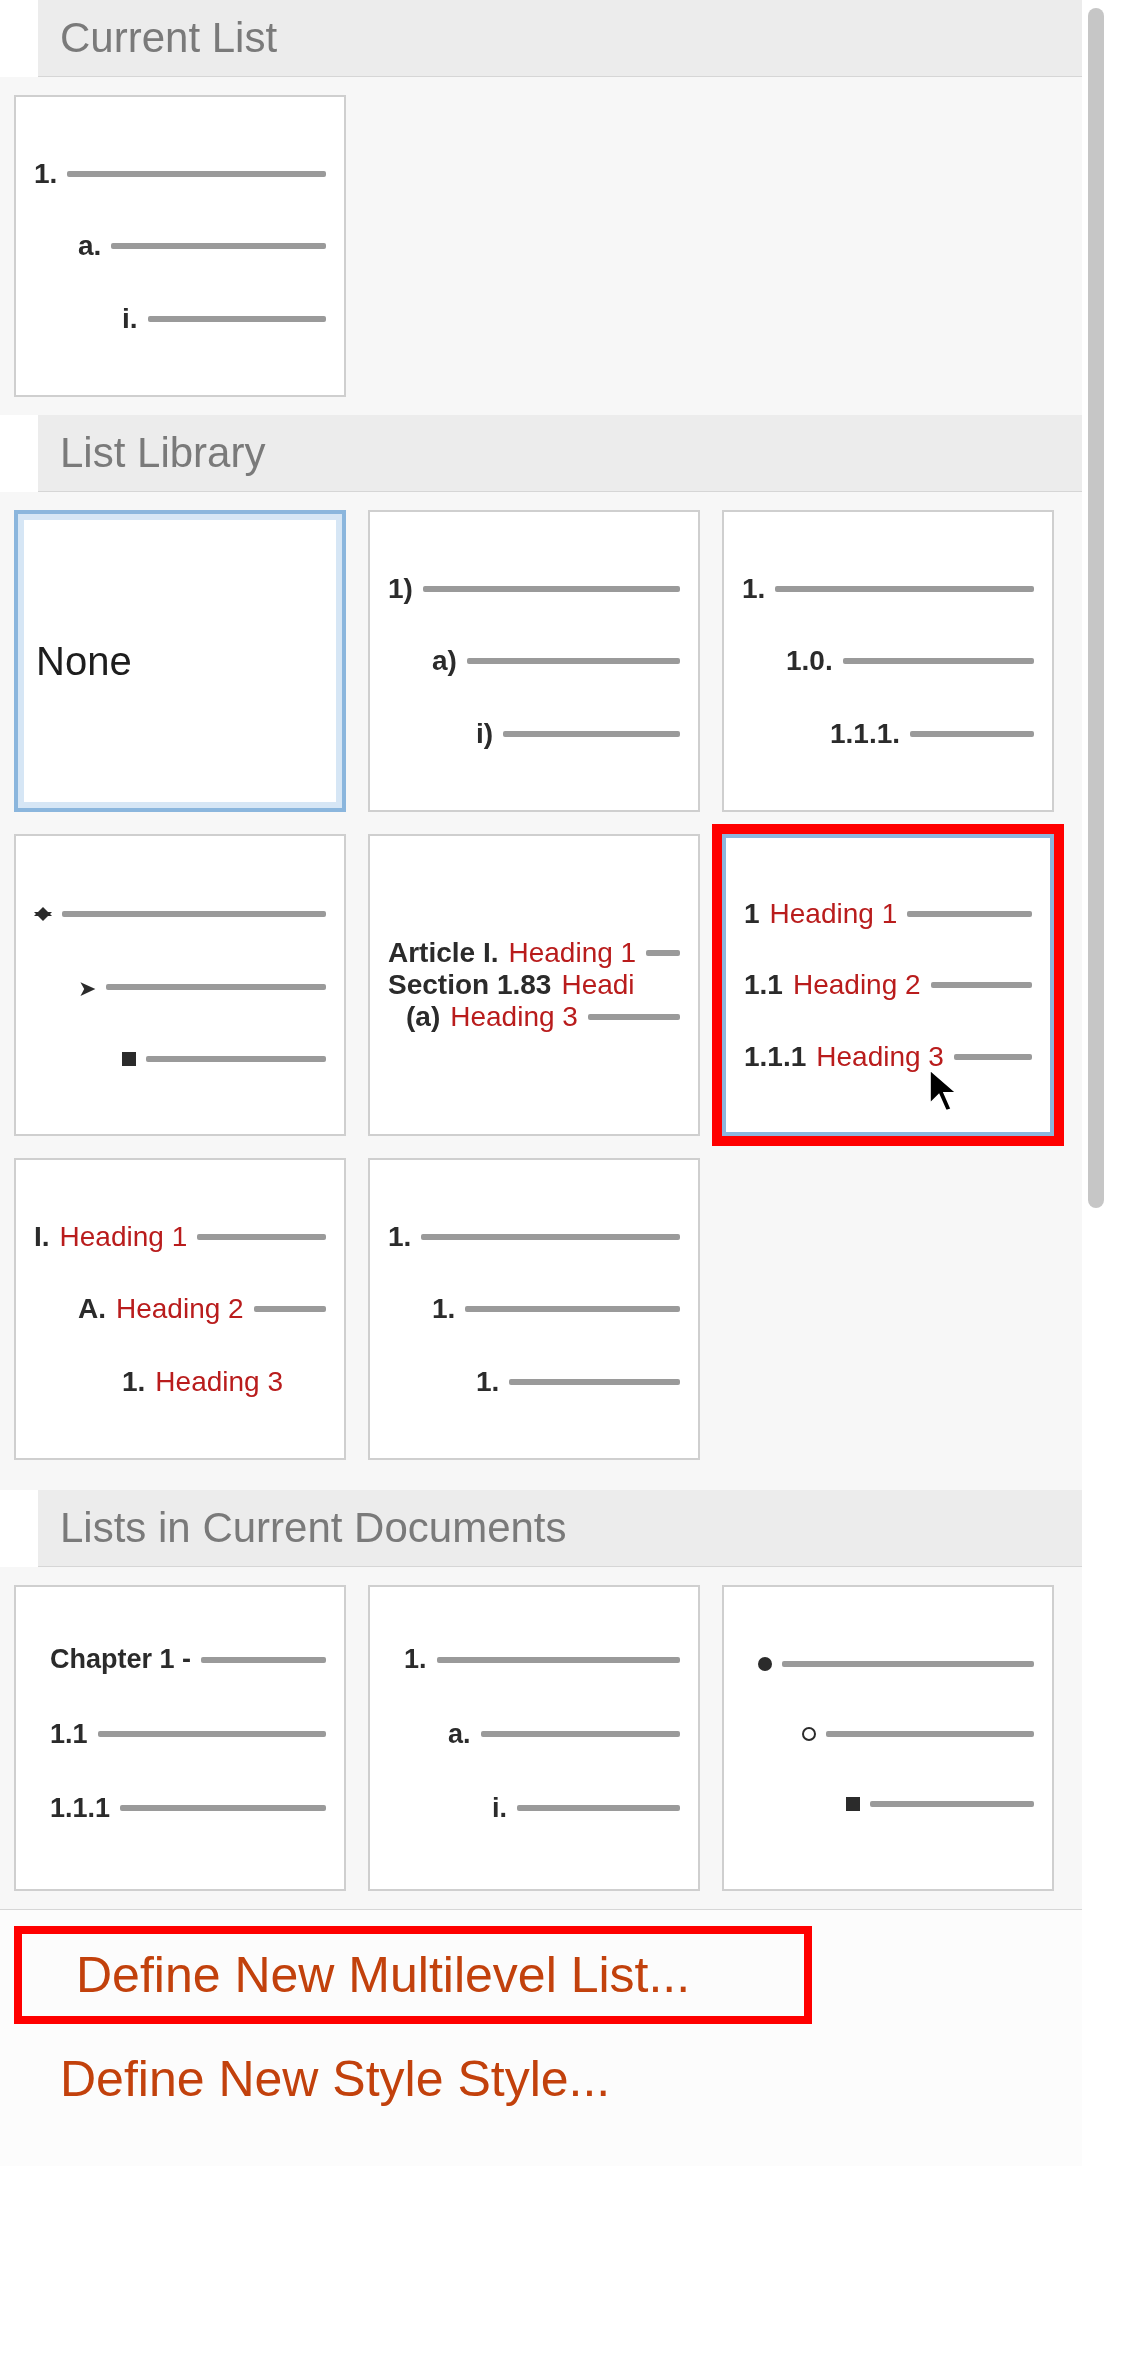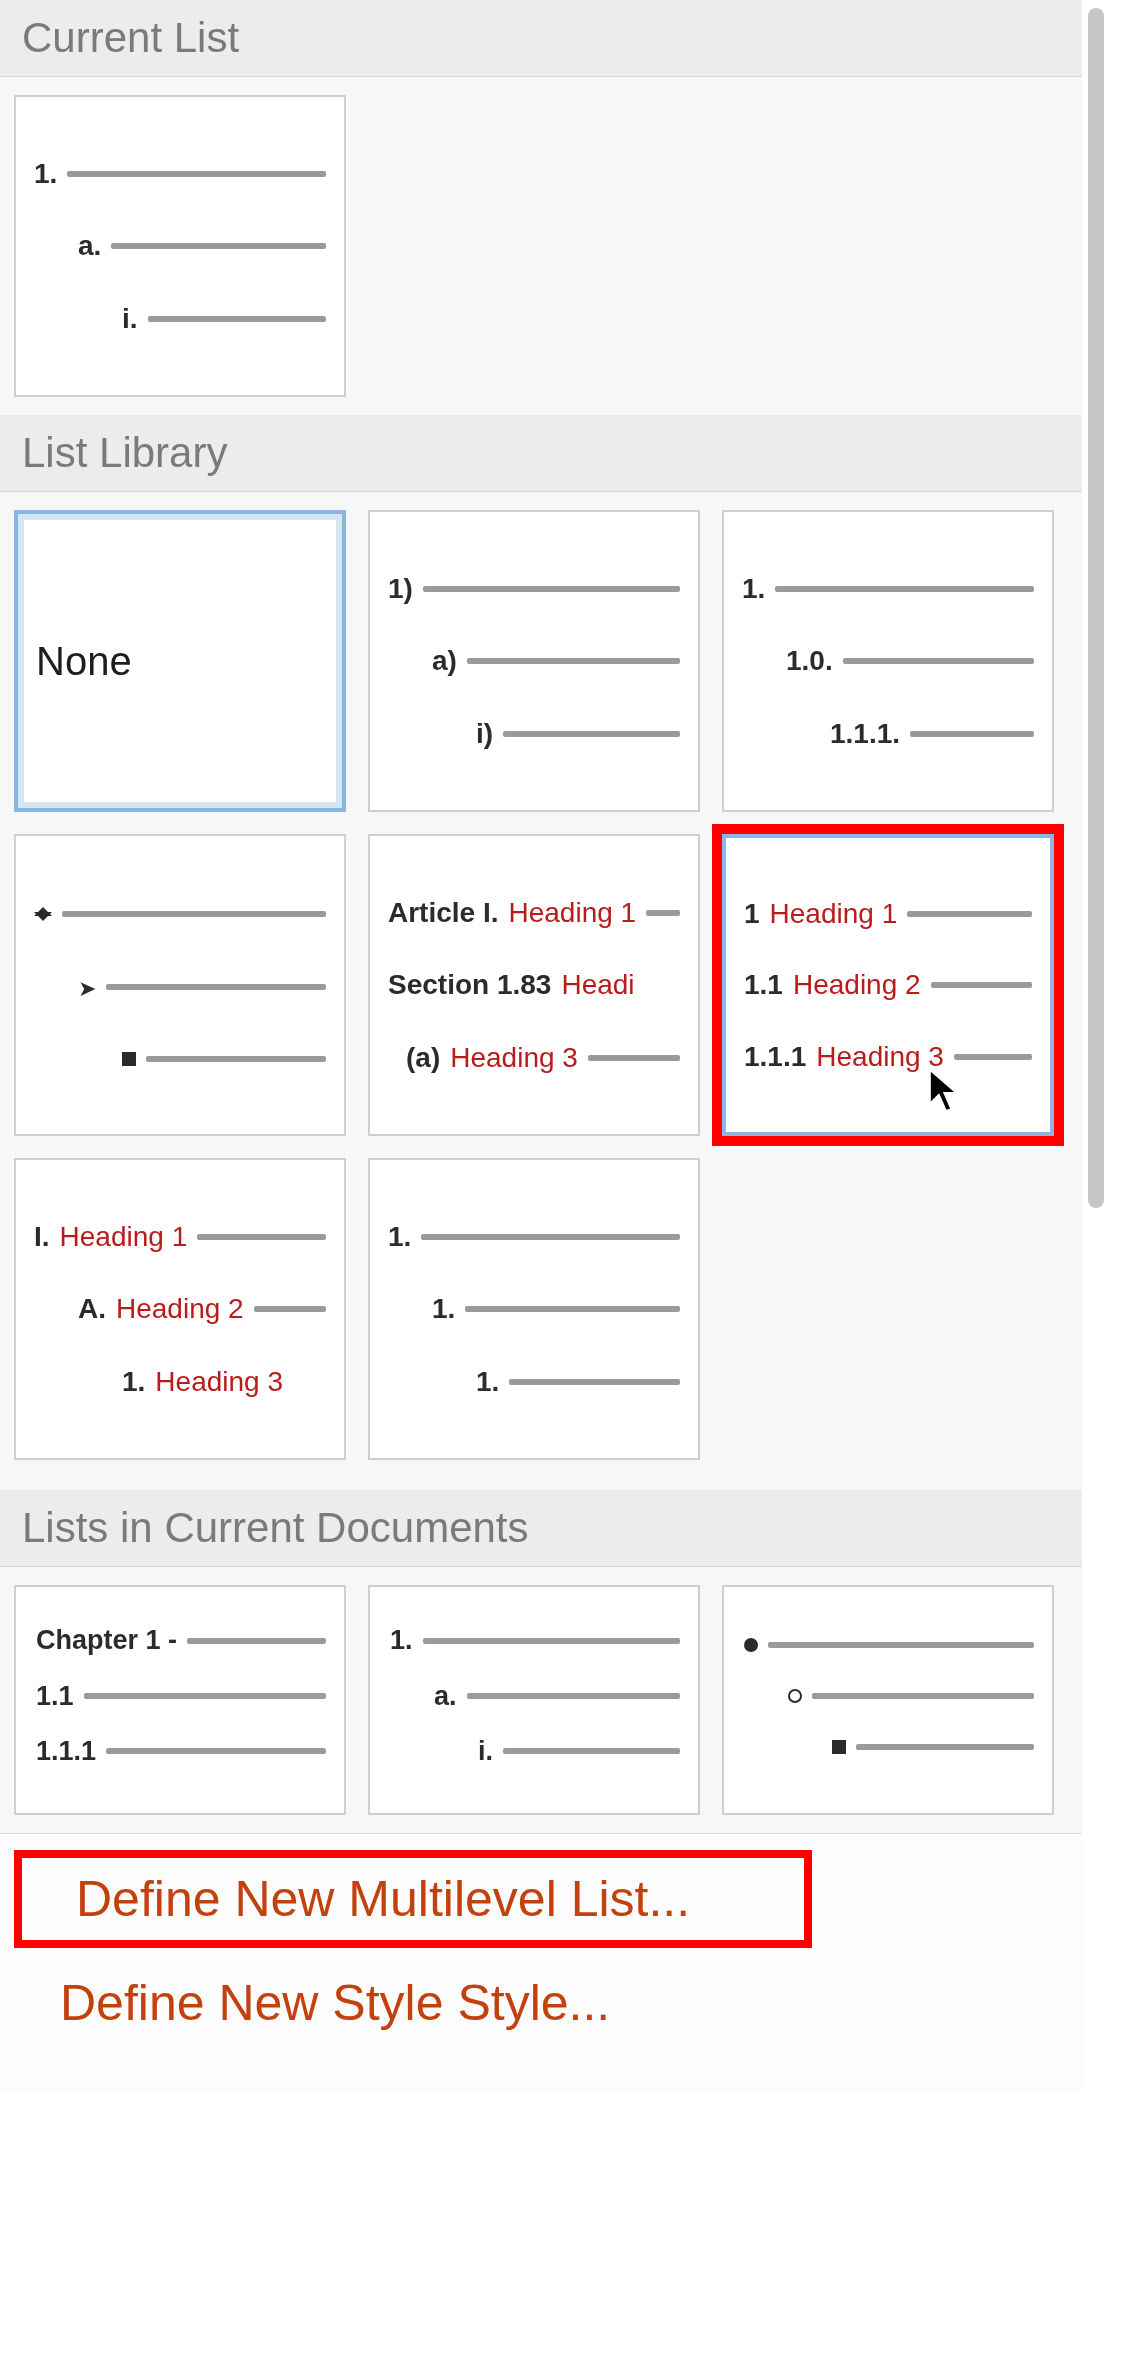--- a/index.html
+++ b/index.html
@@ -36,20 +36,21 @@
     background: #c6c6c6;
     border-radius: 8px;
   }
 
   .section-header {
     background: #ececec;
     border-bottom: 1px solid #d6d6d6;
     padding: 14px 22px 14px 22px;
     font-size: 42px;
     color: #7a7a7a;
+    margin-left: 38px;
   }
   .section-body {
     background: #f7f7f7;
     padding: 18px 14px 18px 14px;
     display: flex;
     flex-wrap: wrap;
     gap: 22px;
   }
 
   .tile {
@@ -112,22 +113,22 @@
   }
   .diamond { width: 0;height:0;border:9px solid transparent;position:relative;}
   .diamond::before{content:"";position:absolute;left:-9px;top:-16px;width:0;height:0;border:9px solid transparent;border-bottom-color:#2b2b2b;}
   .diamond::after{content:"";position:absolute;left:-9px;top:-2px;width:0;height:0;border:9px solid transparent;border-top-color:#2b2b2b;}
   .arrow::before{content:"➤"; font-size:22px; color:#2b2b2b;}
   .square{width:14px;height:14px;background:#2b2b2b;}
   .disc{width:14px;height:14px;background:#2b2b2b;border-radius:50%;}
   .circ{width:14px;height:14px;border:2px solid #2b2b2b;border-radius:50%;}
 
   .tile.docs {
-    height: 230px;
-    padding: 14px 18px 22px 20px;
+    height: 306px;
+    padding: 14px 18px 22px 34px;
   }
   .tile.docs .row { font-size: 27px; }
 
   .bottom-section {
     background: #fcfcfc;
     border-top: 1px solid #d6d6d6;
     padding: 18px 0 40px 0;
   }
   .menu-item {
     font-size: 50px;
@@ -216,21 +217,21 @@
       <div class="row ind2">
           <span class="arrow"></span>
           <span class="line"></span>
         </div>
       <div class="row ind3">
           <span class="square"></span>
           <span class="line"></span>
         </div>
     </div>
 
-    <div class="tile" style="overflow:hidden;">
+    <div class="tile" style="overflow:hidden;justify-content:center;">
       <div class="row ind1">
           <span class="num">Article I.</span>
           <span class="label">Heading 1</span>
           <span class="line"></span>
         </div>
       <div class="row ind1">
           <span class="num">Section 1.83</span>
           <span class="label">Headi</span>
         </div>
       <div class="row ind1" style="padding-left:18px;">

